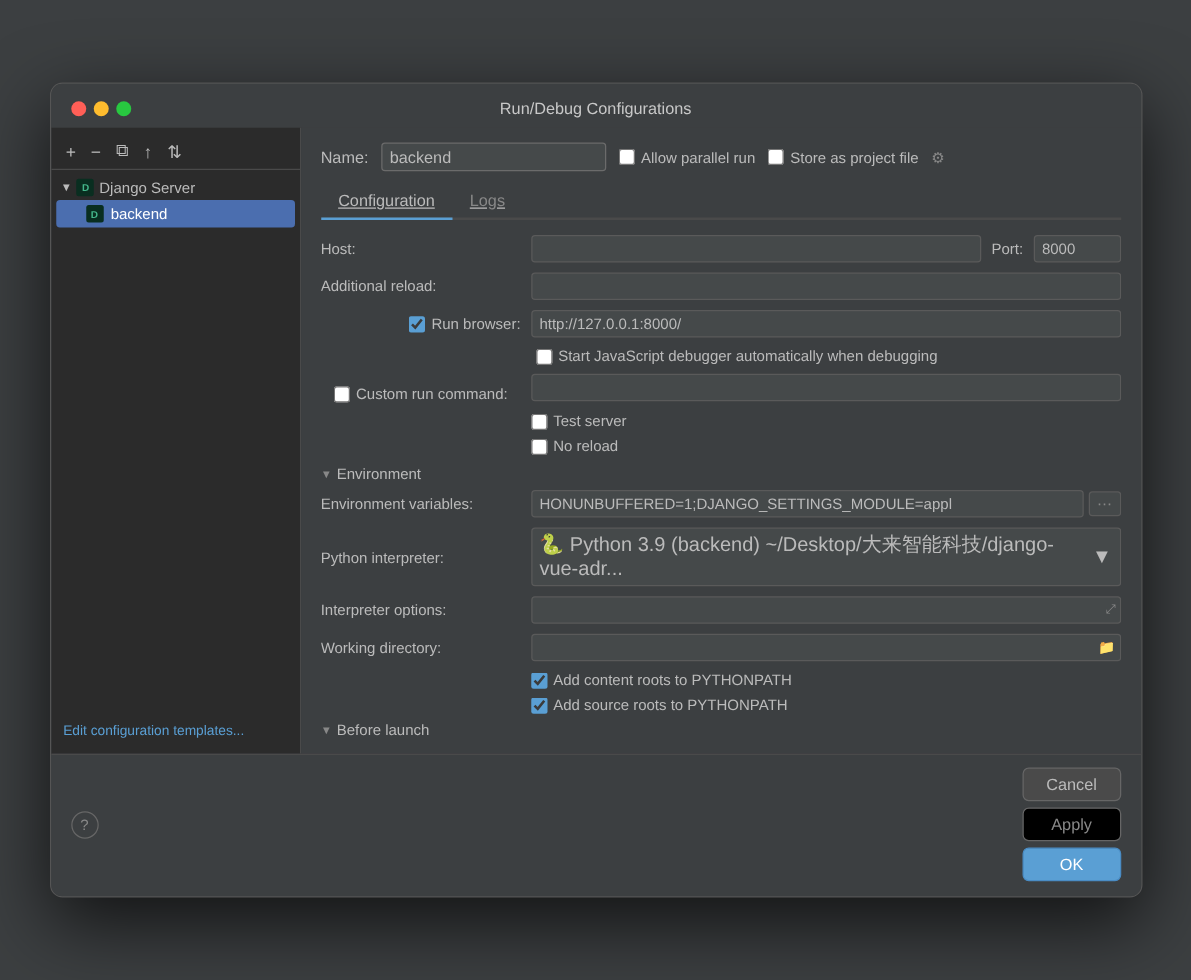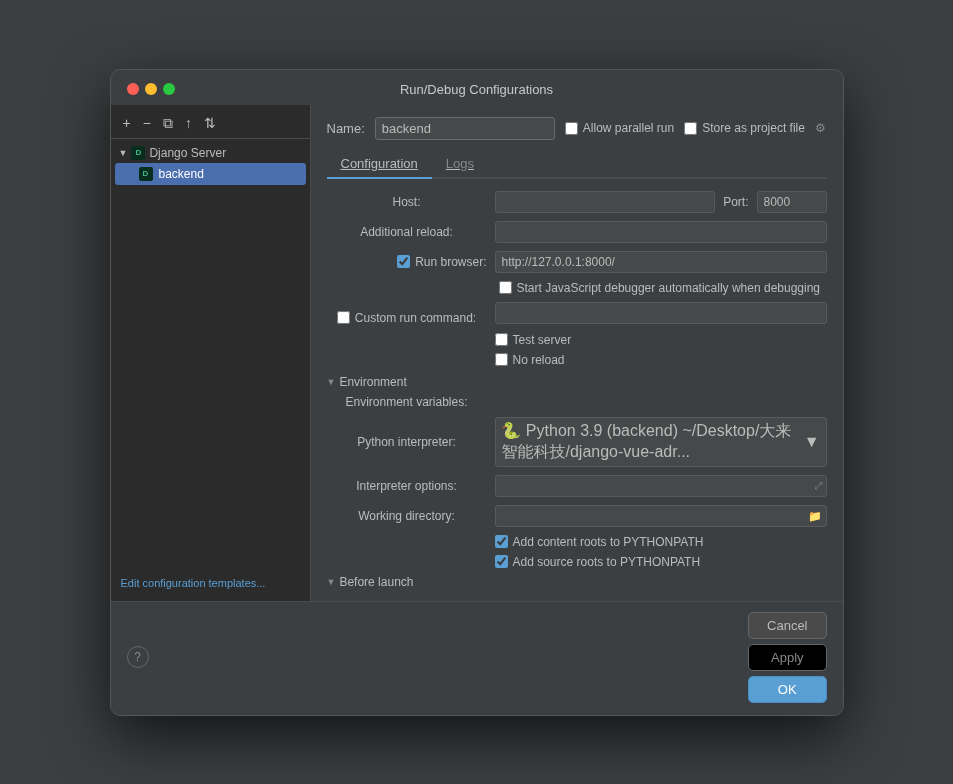--- a/index.html
+++ b/index.html
@@ -8,21 +8,21 @@
       display: flex;
       align-items: center;
       justify-content: center;
       width: 953px;
       height: 784px;
       font-family: -apple-system, "Helvetica Neue", Arial, sans-serif;
       font-size: 13px;
       color: #bbbbbb;
     }
     .dialog {
-      width: 734px;
+      width: 874px;
       background: #3c3f41;
       border-radius: 10px;
       border: 1px solid #555;
       box-shadow: 0 20px 60px rgba(0,0,0,0.7);
       overflow: hidden;
       display: flex;
       flex-direction: column;
     }
     .title-bar {
       background: #3c3f41;
@@ -191,21 +191,21 @@
       overflow-y: auto;
     }
     .form-row {
       display: flex;
       align-items: center;
       margin-bottom: 8px;
       gap: 8px;
     }
     .form-label {
       width: 160px;
-      text-align: center;
+      text-align: left;
       color: #bbbbbb;
       font-size: 12px;
       flex-shrink: 0;
     }
     .form-input {
       flex: 1;
       background: #45494a;
       border: 1px solid #5a5a5a;
       border-radius: 3px;
       color: #bbbbbb;
@@ -488,20 +488,24 @@
           </label>
         </div>
 
         <div class="section-header">
           <span class="section-header-arrow">▼</span>
           <span>Environment</span>
         </div>
 
         <div class="form-row">
           <span class="form-label">Environment variables:</span>
+          <div class="env-var-row" style="flex:1;">
+            <input class="env-input" type="text" value="HONUNBUFFERED=1;DJANGO_SETTINGS_MODULE=appl" style="">
+            <button class="icon-btn">⋯</button>
+          </div>
         </div>
 
         <div class="form-row">
           <span class="form-label">Python interpreter:</span>
           <div class="python-select">
             <span>🐍 Python 3.9 (backend) ~/Desktop/大来智能科技/django-vue-adr...</span>
             <span>▼</span>
           </div>
         </div>
 

